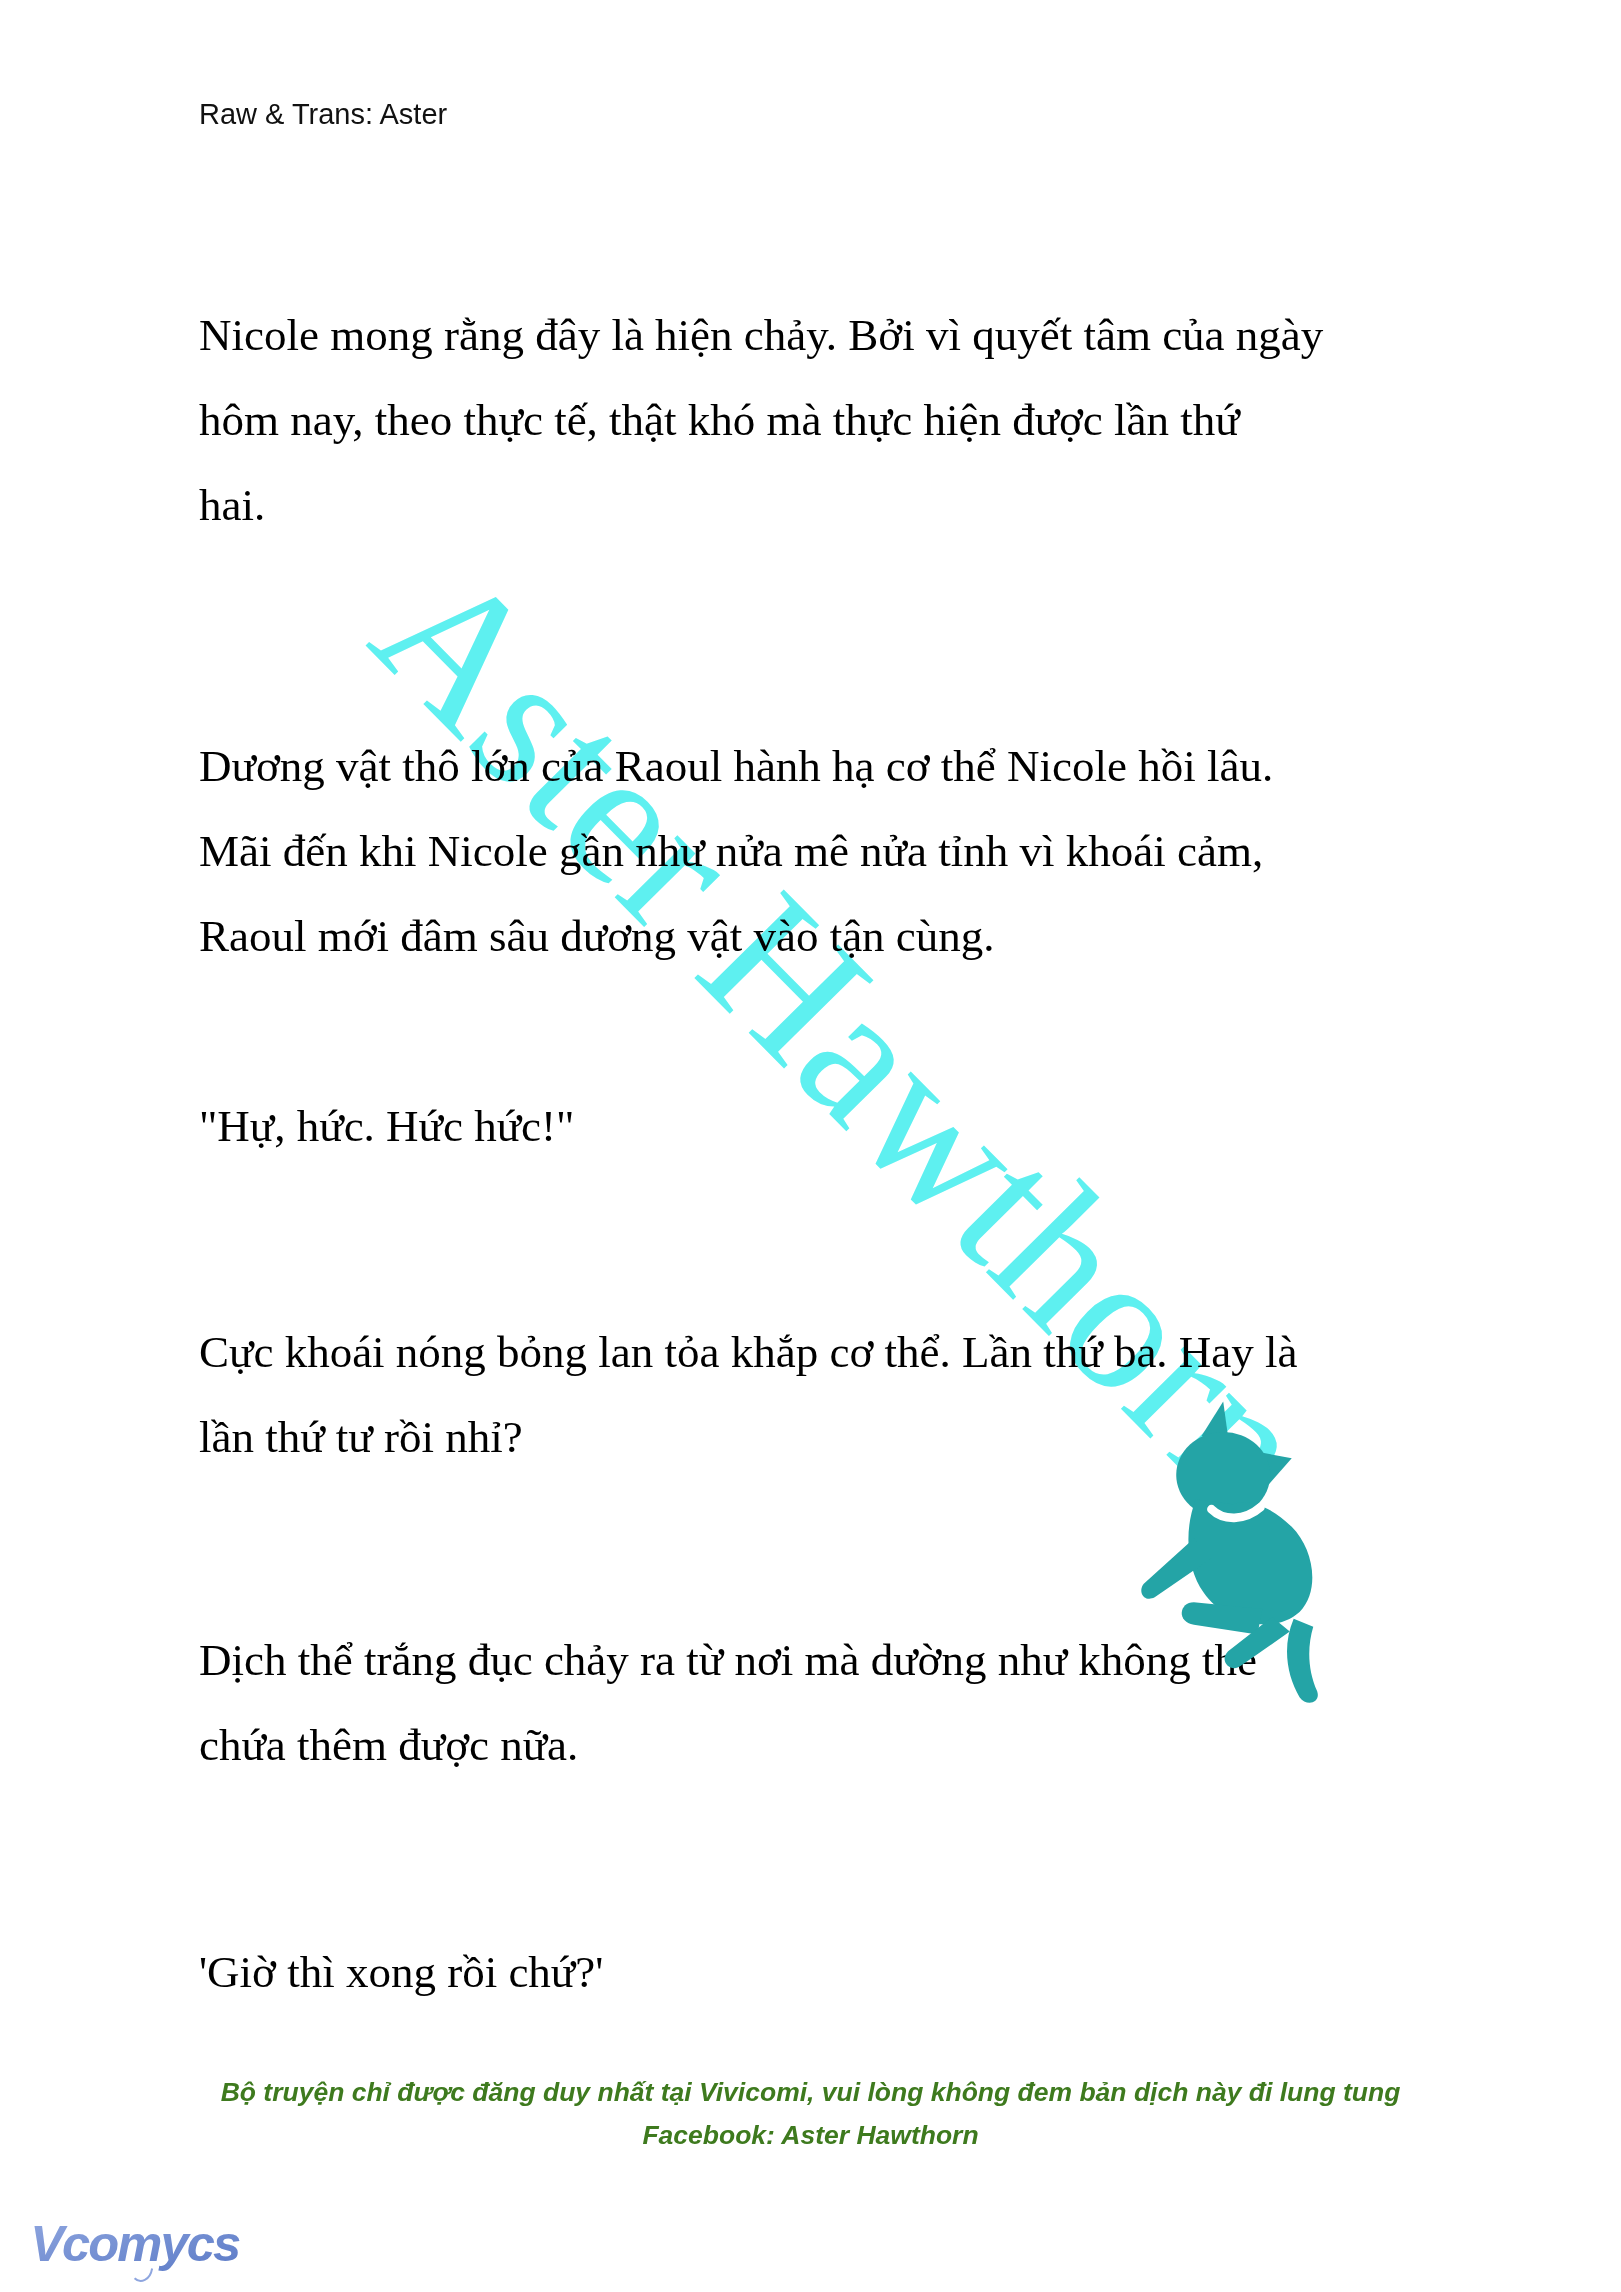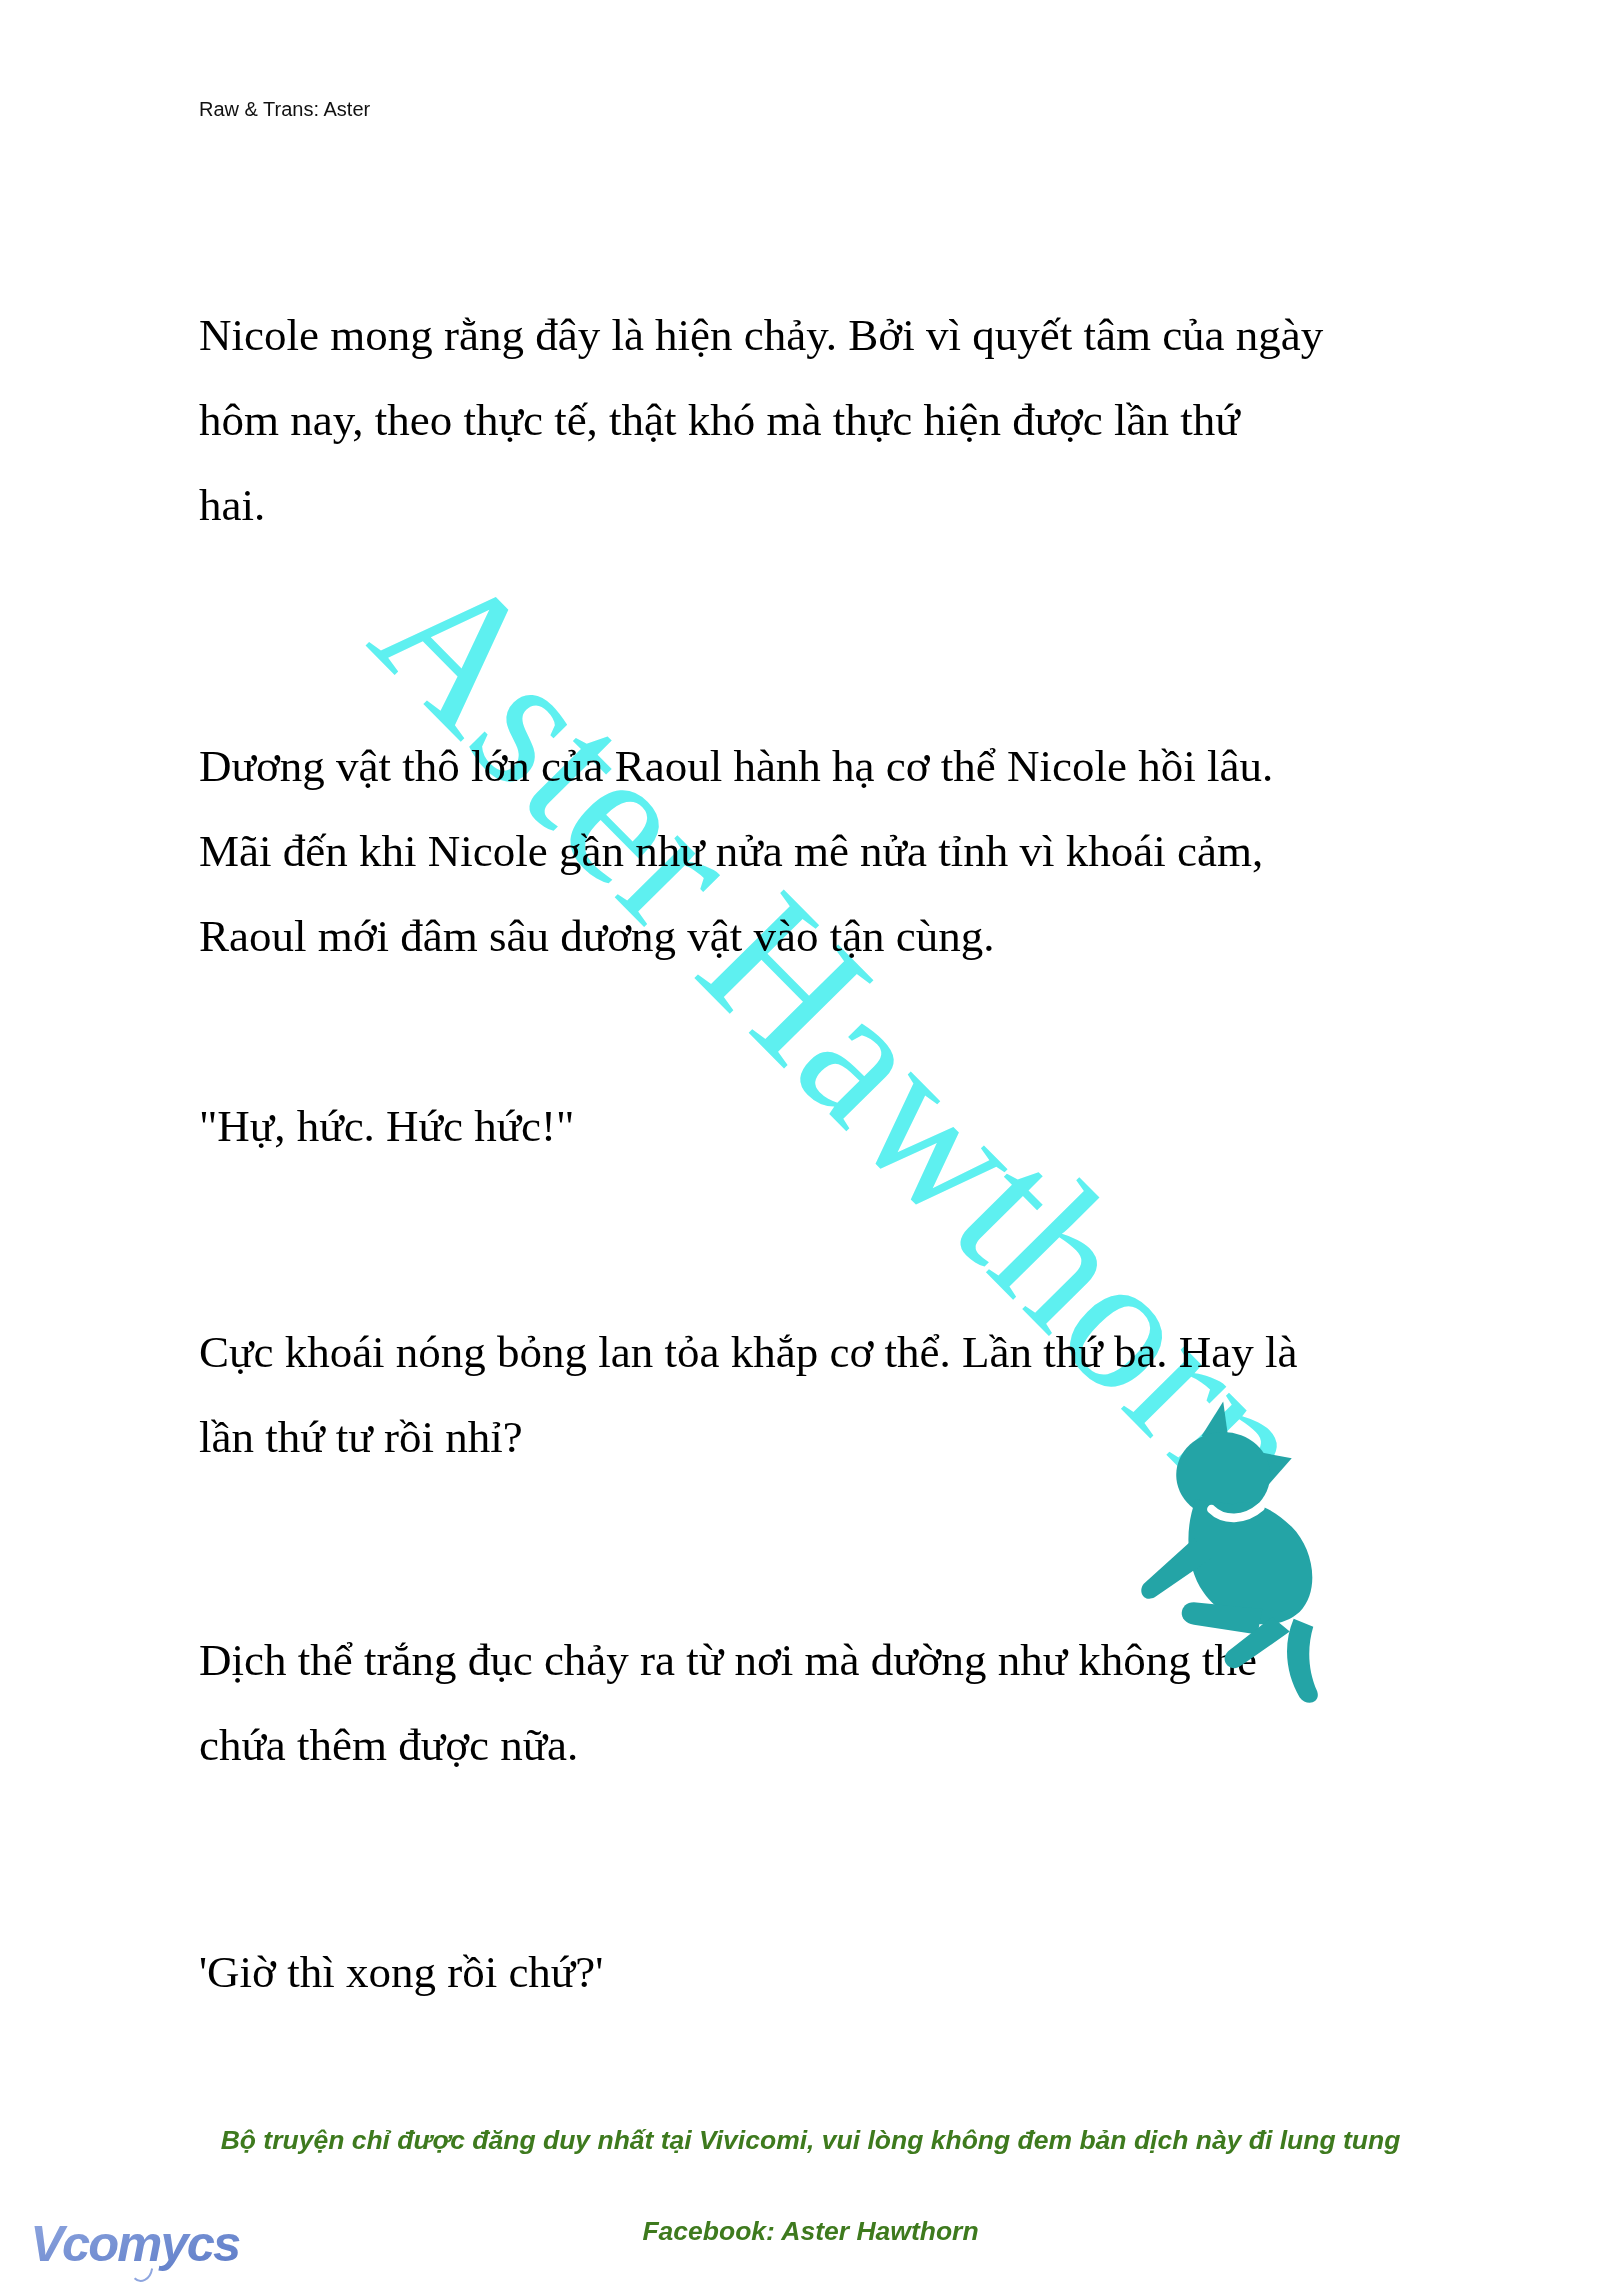--- a/index.html
+++ b/index.html
@@ -1,22 +1,22 @@
 <!DOCTYPE html>
 <html><head>
 <meta charset="utf-8">
 <style>
   html, body { margin: 0; padding: 0; }
   body { width: 1621px; height: 2293px; background: #ffffff; position: relative; overflow: hidden; }
   .page { position: absolute; left: 0; top: 0; width: 1621px; height: 2293px; }
-  .header { position: absolute; left: 199px; top: 98px; font-family: "Liberation Sans", sans-serif; font-size: 20px; color: #111; }
+  .header { position: absolute; left: 199px; top: 98px; font-family: "Liberation Sans", sans-serif; font-size: 29px; color: #111; }
   .para { position: absolute; left: 199px; font-family: "Liberation Serif", serif; font-size: 45px; color: #000; line-height: 85px; white-space: nowrap; }
   .para .line { display: block; }
   .footer { position: absolute; left: 0; width: 1621px; top: 2071px; text-align: center; font-family: "Liberation Sans", sans-serif; font-style: italic; font-weight: bold; font-size: 26.5px; color: #3e7a1e; line-height: 43px; }
-  .footer .fl { display: block; margin-top: 48px; }
+  .footer .fl { display: block; }
   .watermark { position: absolute; left: 147px; top: 941px; width: 1392px; text-align: center; transform: rotate(45.3deg); transform-origin: 50% 50%; font-family: "Liberation Serif", serif; font-size: 192px; color: #5ef0f0; line-height: 1; white-space: nowrap; z-index: 0; }
   .cat { position: absolute; left: 1125px; top: 1382px; width: 216px; height: 323px; z-index: 2; }
   .logo { position: absolute; left: 24.5px; top: 2210px; width: 225px; height: 78px; }
   .txt { z-index: 1; }
 </style>
 </head>
 <body>
 
 <div class="page">
 

